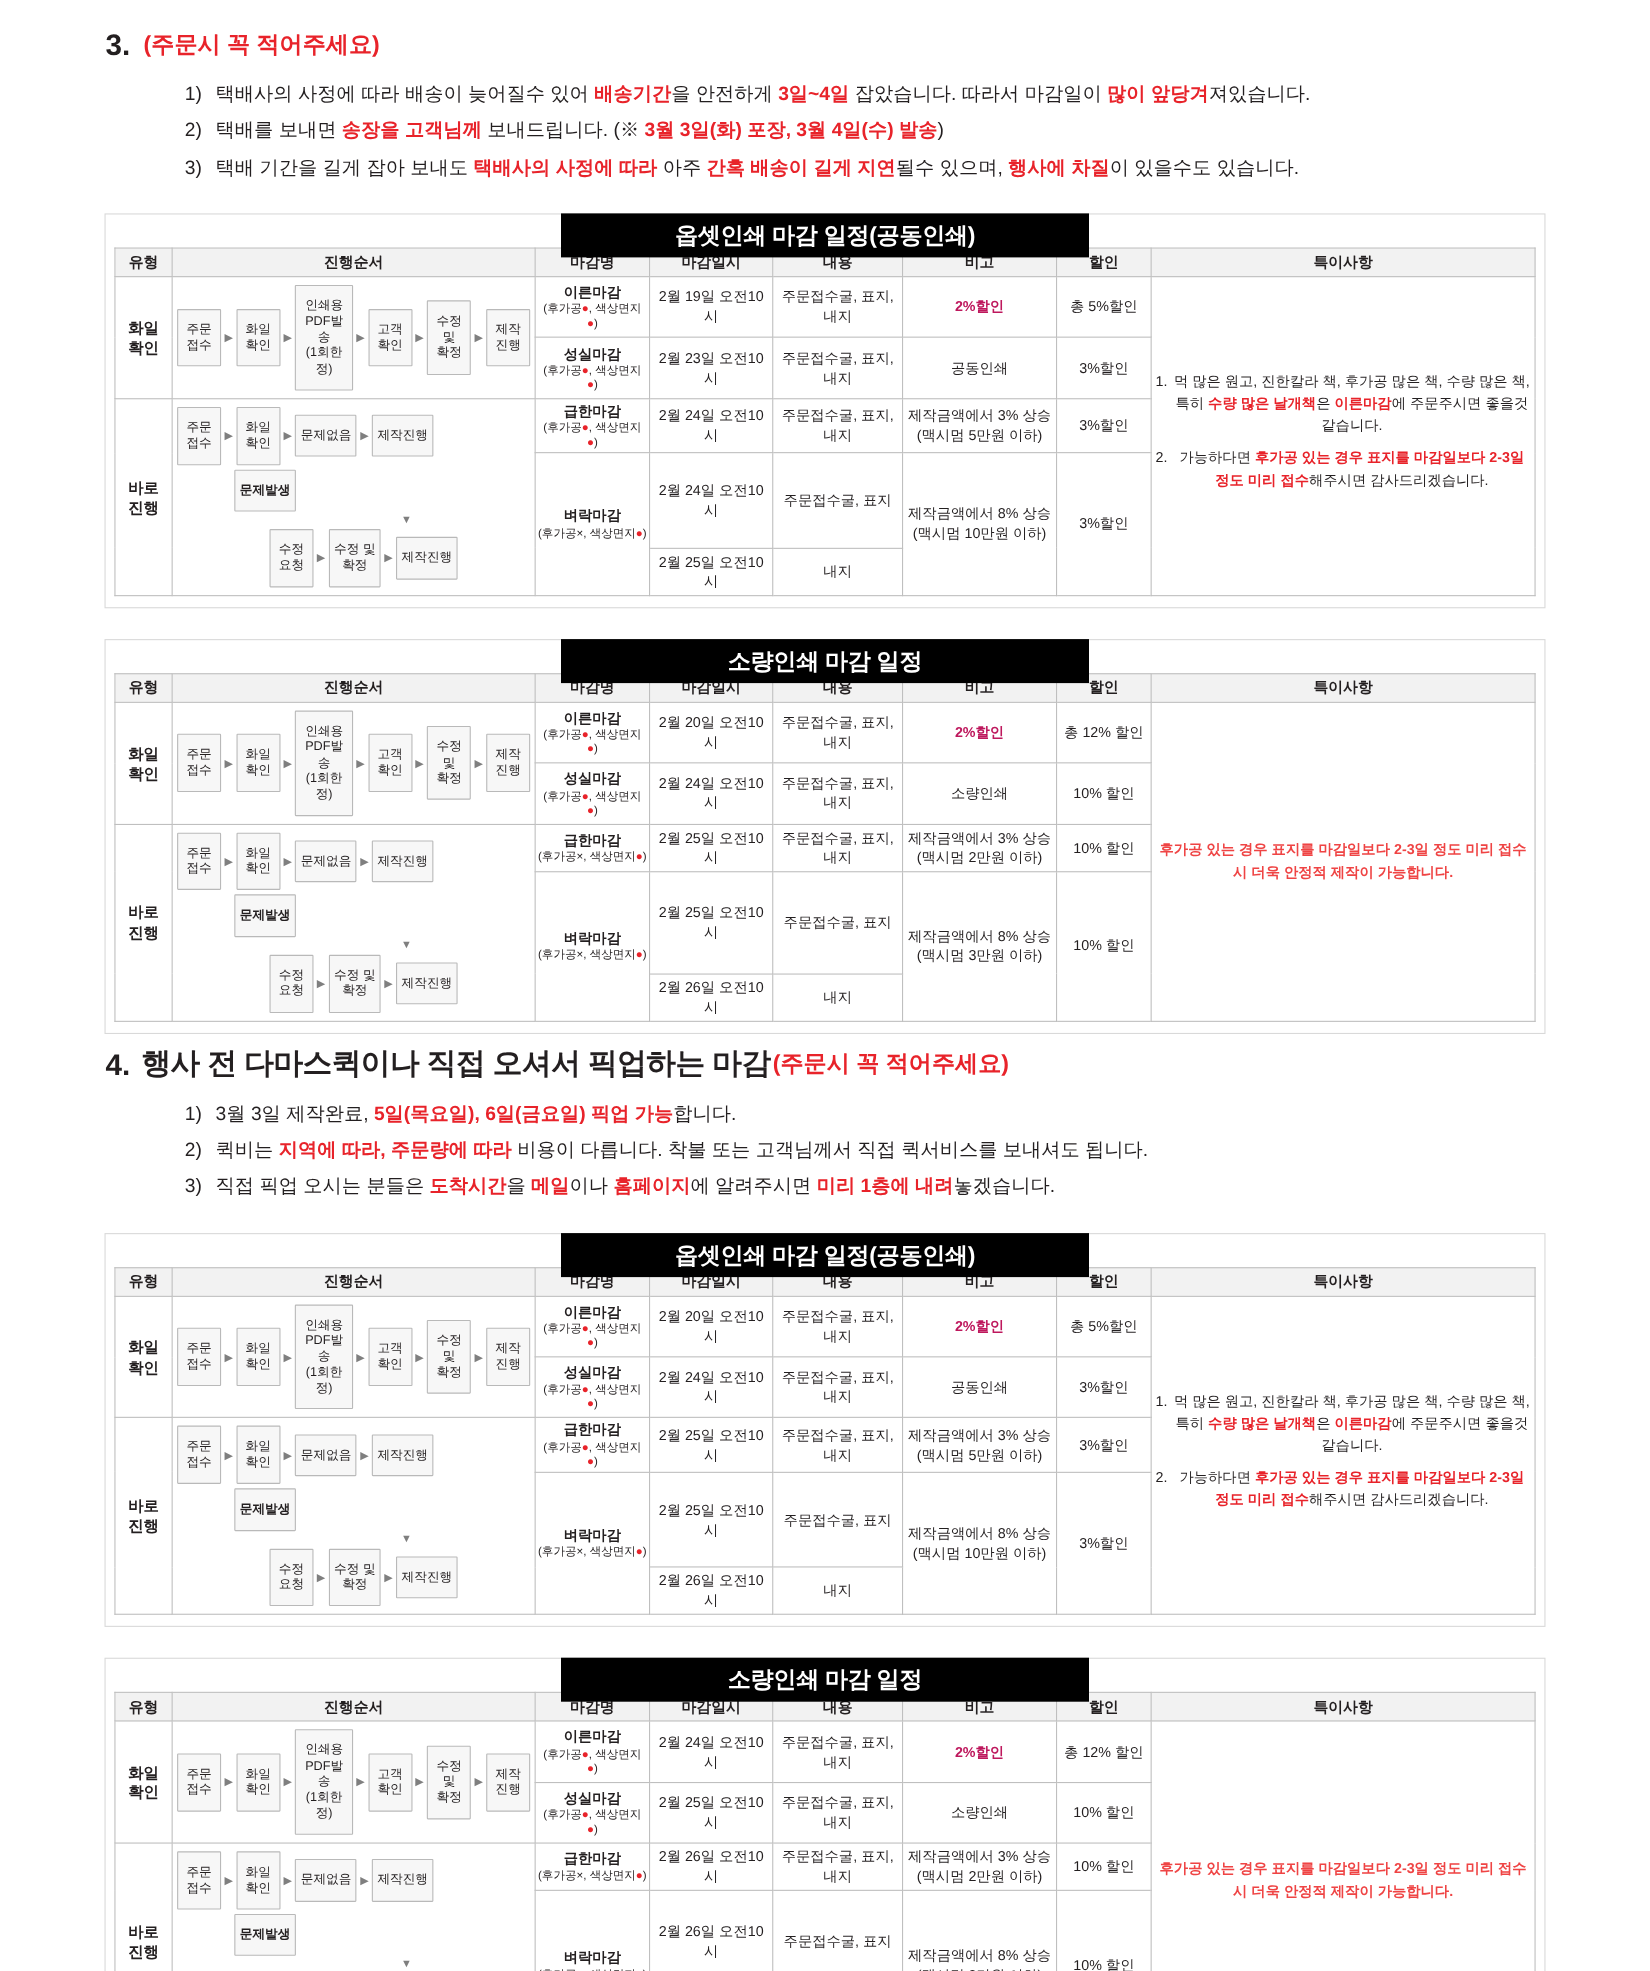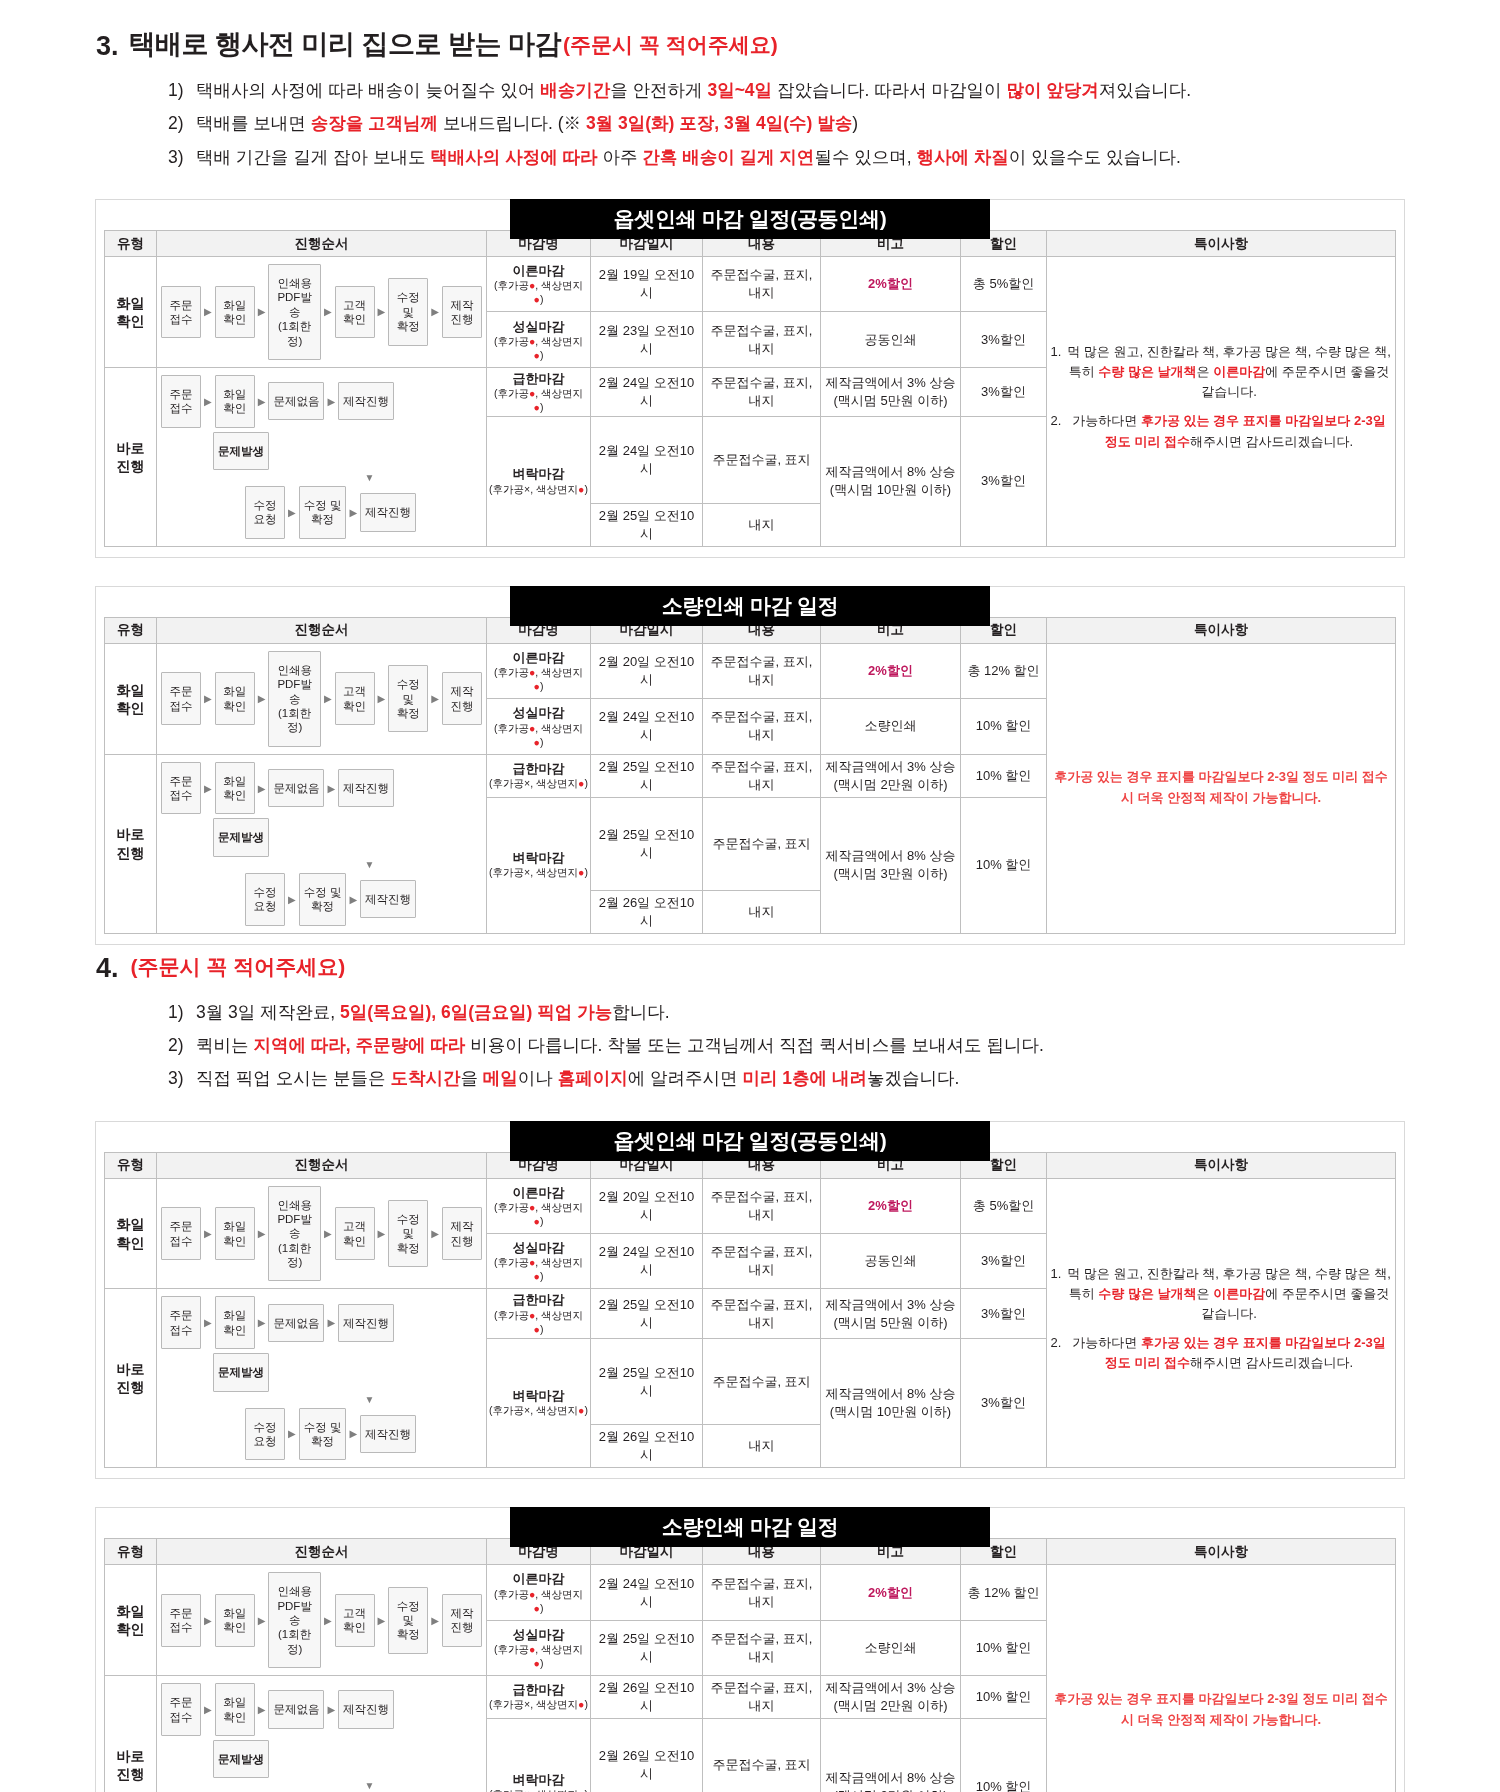--- a/index.html
+++ b/index.html
@@ -78,21 +78,20 @@
   .spec li { margin-bottom:9px; }
   .spec-center { text-align:center; font-size:13px; line-height:1.6; color:#ef4444; font-weight:bold; }
 </style>
 </head>
 <body>
 
 <div class="page" id="page">
     <div class="section">
       <div class="sec-head">
         <span class="sec-num">3.</span>
-        <span class="sec-title">택배로 행사전 미리 집으로 받는 마감</span>
         <span class="sec-note">(주문시 꼭 적어주세요)</span>
       </div>
       <div class="bullets">
         <div class="bullet">
           <span class="bnum">1)</span>
           <span class="btext">택배사의 사정에 따라 배송이 늦어질수 있어 <span class="r">배송기간</span>을 안전하게 <span class="r">3일~4일</span> 잡았습니다. 따라서 마감일이 <span class="r">많이 앞당겨</span>져있습니다.</span>
         </div>
         <div class="bullet">
           <span class="bnum">2)</span>
           <span class="btext">택배를 보내면 <span class="r">송장을 고객님께</span> 보내드립니다. (※ <span class="r">3월 3일(화) 포장, 3월 4일(수) 발송</span>)</span>
@@ -322,20 +321,21 @@
                 <td class="c-cont">내지</td>
               </tr>
             </tbody>
           </table>
         </div>
       </div>
     </div>
     <div class="section">
       <div class="sec-head">
         <span class="sec-num">4.</span>
+        <span class="sec-title">행사 전 다마스퀵이나 직접 오셔서 픽업하는 마감</span>
         <span class="sec-note">(주문시 꼭 적어주세요)</span>
       </div>
       <div class="bullets">
         <div class="bullet">
           <span class="bnum">1)</span>
           <span class="btext">3월 3일 제작완료, <span class="r">5일(목요일), 6일(금요일) 픽업 가능</span>합니다.</span>
         </div>
         <div class="bullet">
           <span class="bnum">2)</span>
           <span class="btext">퀵비는 <span class="r">지역에 따라, 주문량에 따라</span> 비용이 다릅니다. 착불 또는 고객님께서 직접 퀵서비스를 보내셔도 됩니다.</span>

